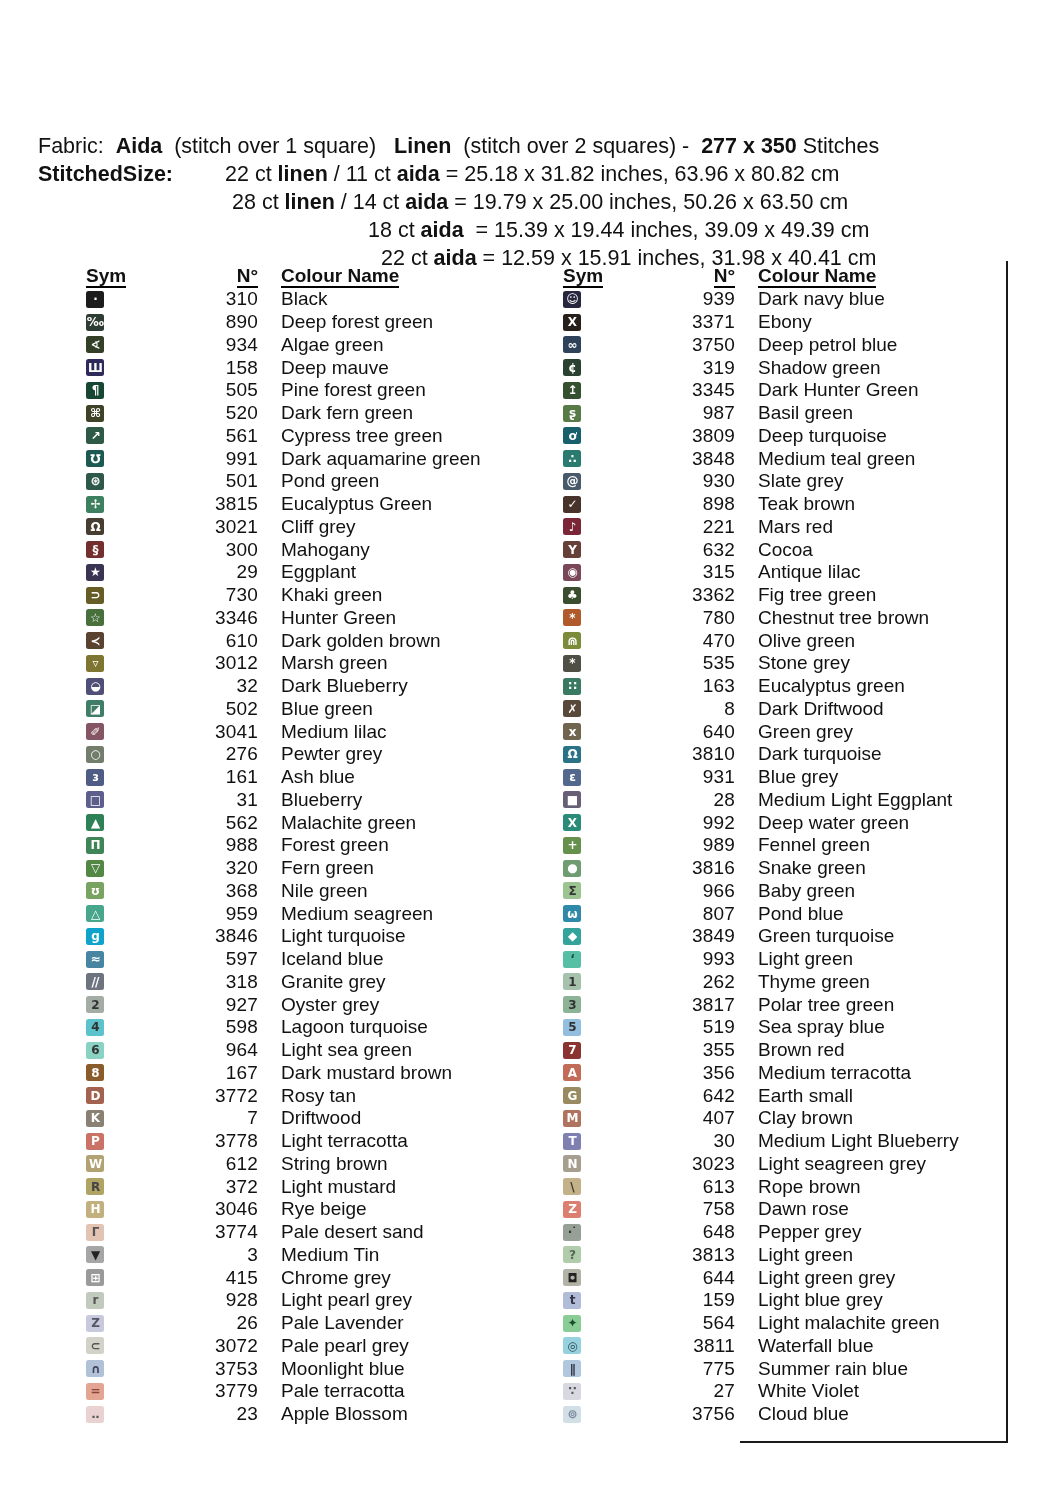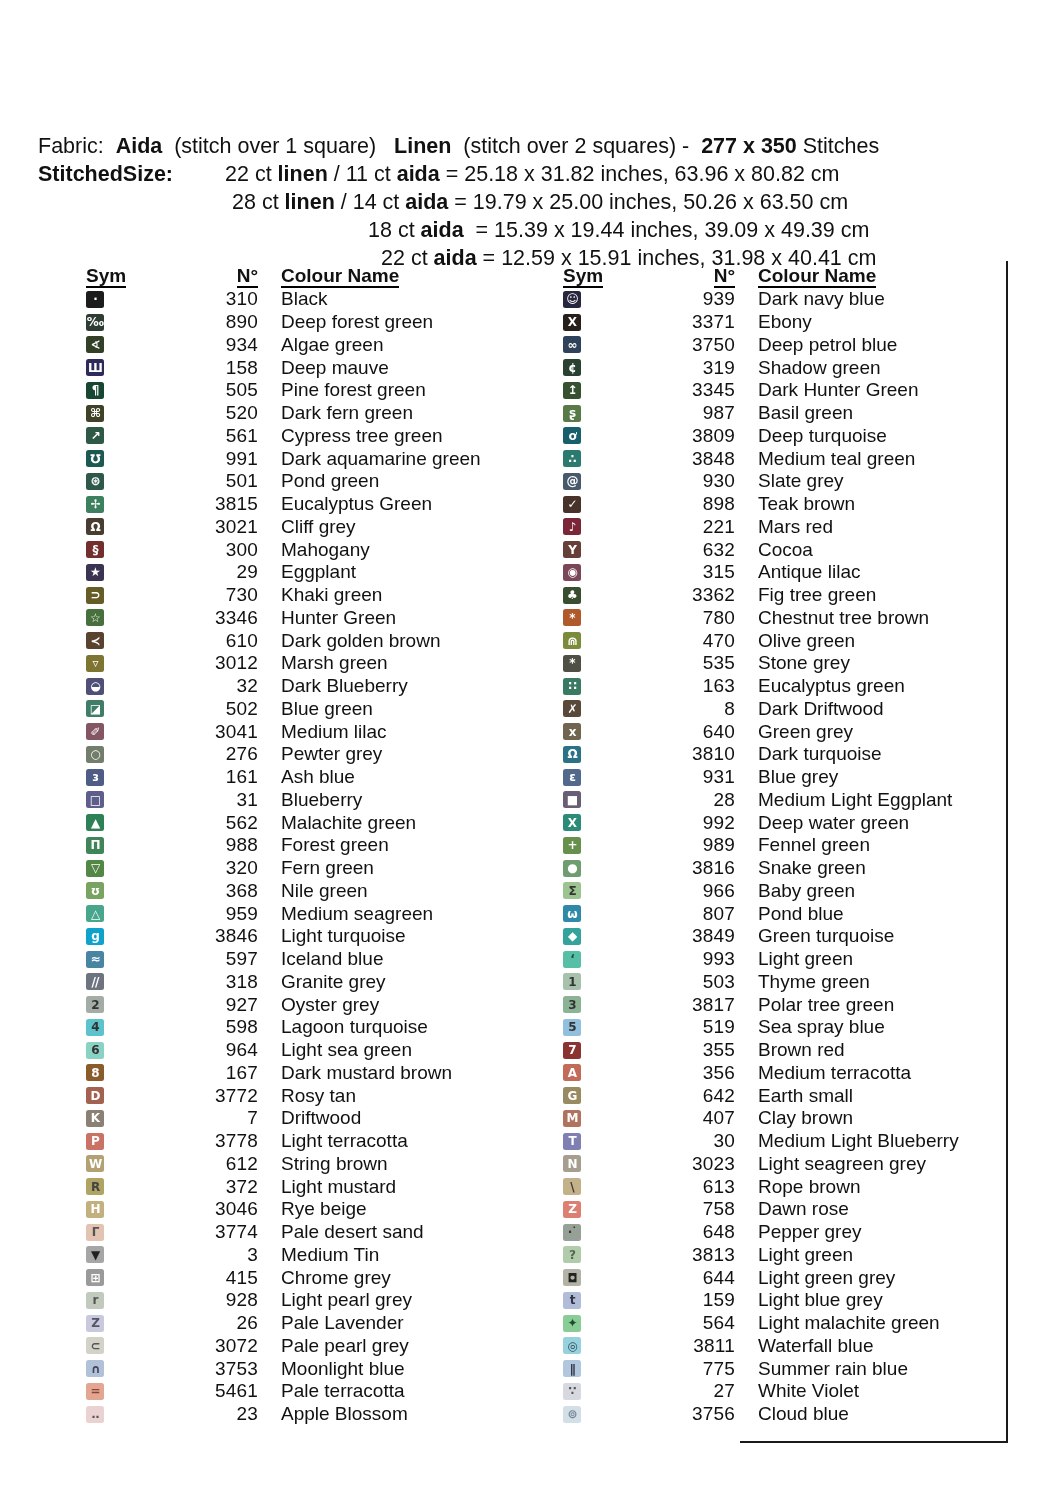--- a/index.html
+++ b/index.html
@@ -292,21 +292,21 @@
         <span class="num">3072</span>
         <span class="nm">Pale pearl grey</span>
       </div>
       <div class="krow">
         <span class="sym" style="background: rgb(177, 194, 216); color: rgb(68, 68, 85);">∩</span>
         <span class="num">3753</span>
         <span class="nm">Moonlight blue</span>
       </div>
       <div class="krow">
         <span class="sym" style="background: rgb(227, 166, 147); color: rgb(138, 68, 56);">=</span>
-        <span class="num">5461</span>
+        <span class="num">3779</span>
         <span class="nm">Pale terracotta</span>
       </div>
       <div class="krow">
         <span class="sym" style="background: rgb(235, 210, 210); color: rgb(85, 85, 85);">‥</span>
         <span class="num">23</span>
         <span class="nm">Apple Blossom</span>
       </div>
     </div>
   <div class="ktable t-right" id="table-right">
       <div class="krow khead">
@@ -459,21 +459,21 @@
         <span class="num">3849</span>
         <span class="nm">Green turquoise</span>
       </div>
       <div class="krow">
         <span class="sym" style="background: rgb(87, 191, 166); color: rgb(28, 77, 64);">‘</span>
         <span class="num">993</span>
         <span class="nm">Light green</span>
       </div>
       <div class="krow">
         <span class="sym" style="background: rgb(166, 194, 173); color: rgb(51, 51, 51);">1</span>
-        <span class="num">503</span>
+        <span class="num">262</span>
         <span class="nm">Thyme green</span>
       </div>
       <div class="krow">
         <span class="sym" style="background: rgb(140, 179, 150); color: rgb(51, 51, 51);">3</span>
         <span class="num">3817</span>
         <span class="nm">Polar tree green</span>
       </div>
       <div class="krow">
         <span class="sym" style="background: rgb(145, 191, 221); color: rgb(51, 51, 51);">5</span>
         <span class="num">519</span>

